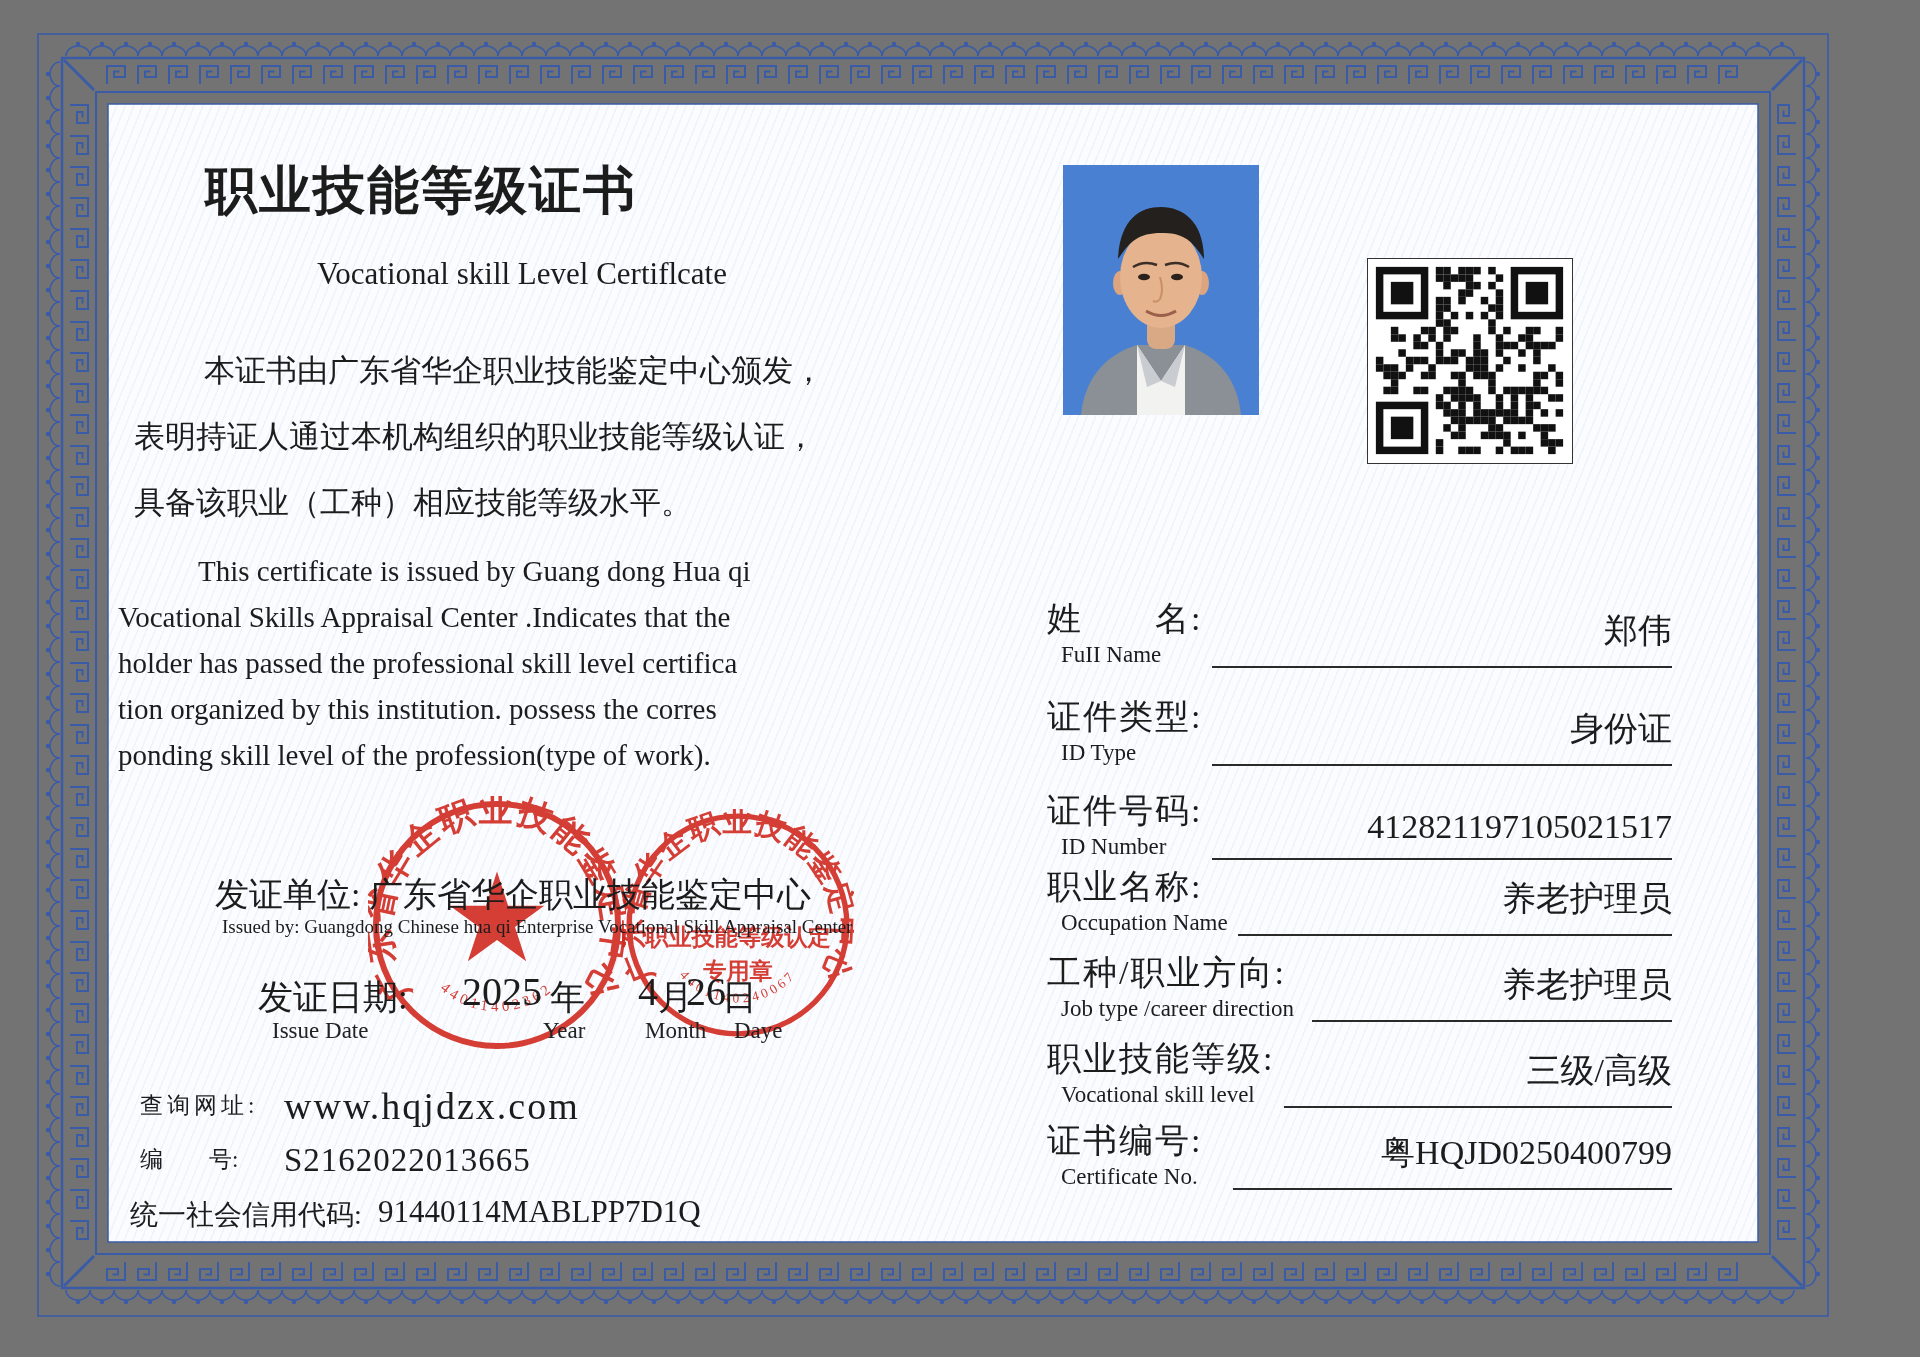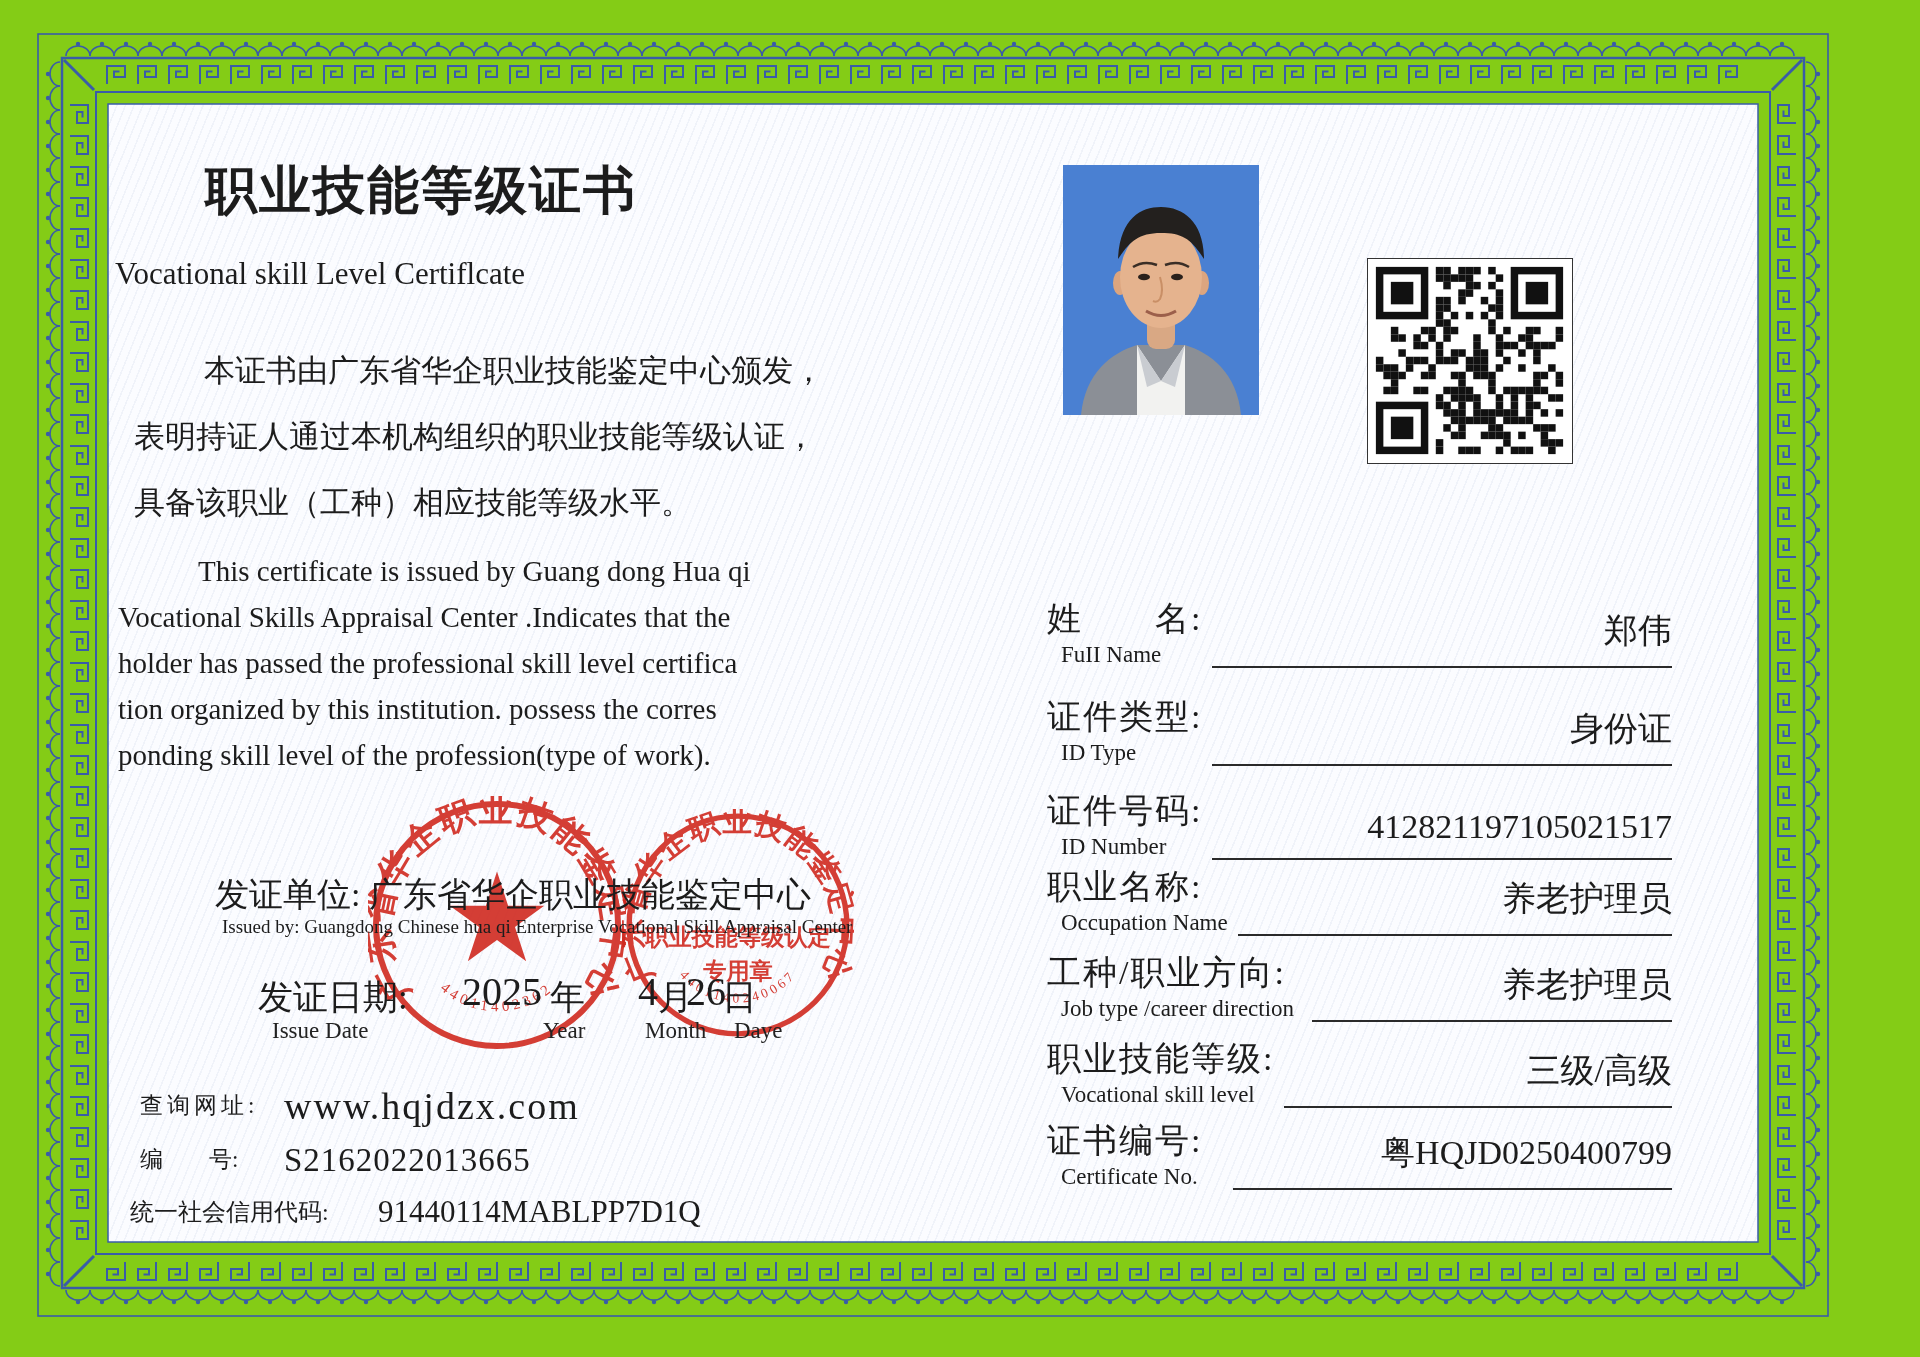--- a/index.html
+++ b/index.html
@@ -1,24 +1,24 @@
 <!DOCTYPE html>
 <html lang="zh"><head>
 <meta charset="utf-8">
 <style>
   html,body{margin:0;padding:0;background:#ffffff;}
-  .stage{position:relative;width:1920px;height:1357px;background:#84cc16;overflow:hidden;
+  .stage{position:relative;width:1920px;height:1357px;background:#737373;overflow:hidden;
          font-family:"Liberation Serif","DejaVu Serif",serif;color:#1c1c1c;}
   .abs{position:absolute;}
   #frame{left:0;top:0;width:1920px;height:1357px;z-index:1;pointer-events:none;}
   .paper{left:108px;top:104px;width:1650px;height:1138px;z-index:0;background:#fbfcff;
          background-image:repeating-linear-gradient(112deg,rgba(90,120,175,.07) 0 1.5px,rgba(255,255,255,0) 1.5px 8px);}
   .txt{z-index:5;}
   .title{left:115px;top:156px;width:612px;text-align:center;font-size:52px;font-weight:bold;letter-spacing:2px;}
-  .subtitle{left:115px;top:256px;width:612px;text-align:left;font-size:31px;}
+  .subtitle{left:115px;top:256px;width:612px;text-align:right;font-size:31px;}
   .cn-para{left:122px;top:338px;width:650px;font-size:31px;}
   .cn-line{height:66px;line-height:66px;white-space:nowrap;margin-left:12px;}
   .cn-line.indent{text-indent:70px;}
   .en-para{left:118px;top:548px;width:655px;font-size:29px;}
   .en-line{height:46px;line-height:46px;white-space:nowrap;}
   .en-line.indent{text-indent:80px;}
   .issuer{left:215px;top:872px;font-size:34px;white-space:nowrap;}
   .issuer-en{left:222px;top:916px;font-size:19px;white-space:nowrap;}
   .d-label{left:258px;top:974px;font-size:35px;}
   .d-year{left:462px;top:968px;font-size:40px;}
@@ -31,21 +31,21 @@
   .d-sub.issue{left:272px;top:1018px;}
   .d-sub.year{left:543px;top:1018px;}
   .d-sub.month{left:645px;top:1018px;}
   .d-sub.daye{left:734px;top:1018px;}
   .foot-label{font-size:23px;white-space:nowrap;}
   .foot-value{white-space:nowrap;}
   .f1l{left:140px;top:1090px;letter-spacing:4px;}
   .f1v{left:284px;top:1084px;font-size:38px;letter-spacing:2px;}
   .f2l{left:140px;top:1144px;}
   .f2v{left:284px;top:1142px;font-size:33px;letter-spacing:1px;}
-  .f3l{left:130px;top:1196px;font-size:24px;}
+  .f3l{left:130px;top:1196px;font-size:28px;}
   .f3v{left:378px;top:1194px;font-size:31px;}
   .seal{position:absolute;z-index:3;opacity:.9;}
   .seal-left{left:368px;top:796px;width:258px;height:258px;}
   .seal-right{left:622px;top:809px;width:232px;height:232px;}
   .photo{left:1063px;top:165px;width:196px;height:250px;z-index:2;}
   .photo svg{display:block;width:100%;height:100%;}
   .qr{left:1367px;top:258px;width:206px;height:206px;z-index:2;background:#fff;border:1.5px solid #333;box-sizing:border-box;}
   .field-row{position:absolute;left:1047px;width:625px;height:62px;display:flex;align-items:flex-end;z-index:5;}
   .f-label{display:flex;flex-direction:column;}
   .f-cn{font-size:34px;letter-spacing:2px;white-space:nowrap;}

